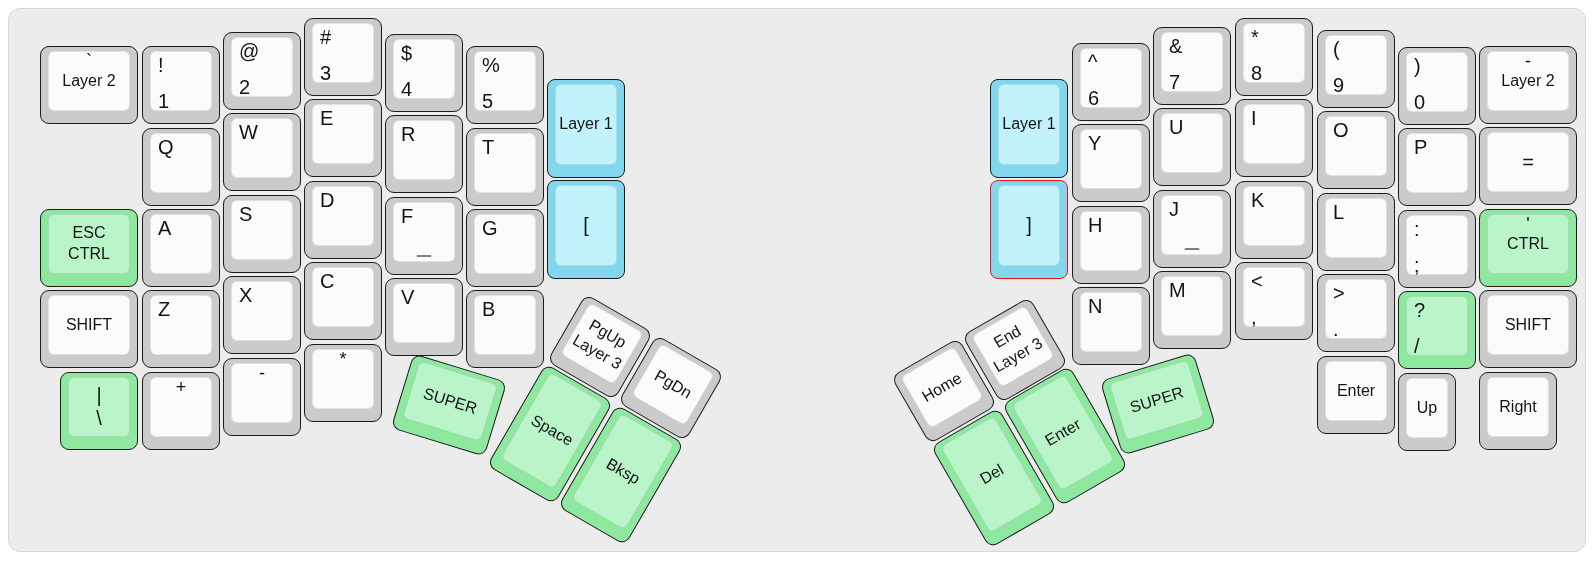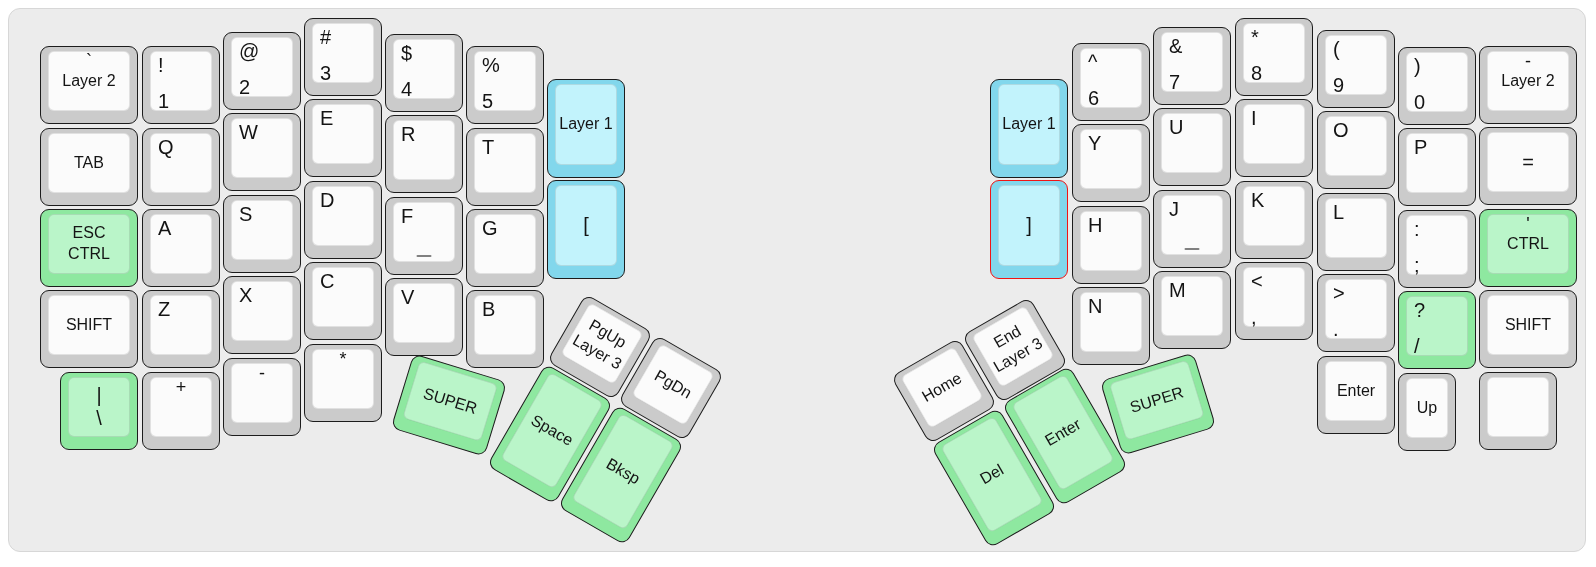--- a/index.html
+++ b/index.html
@@ -28,21 +28,21 @@
   .key{
     position:absolute;box-sizing:border-box;
     border:1.5px solid var(--key-border);
     border-radius:9px;
     transform-origin:50% 50%;
   }
   .key.plain{background:var(--plain-base);}
   .key.plain .inner{background:var(--plain-top);}
   .key.mod{background:var(--mod-base);}
   .key.mod .inner{background:var(--mod-top);}
-  .key.layer{background:var(--layer-base);}
+  .key.layer{background:var(--layer-base);border-radius:8px;}
   .key.layer .inner{background:var(--layer-top);}
   .key.outline-red{border-color:var(--red);}
   .inner{
     position:absolute;left:7px;right:7px;top:4px;bottom:12px;
     border-radius:6px;border:1px solid rgba(0,0,0,0.10);
   }
   .lab{position:absolute;white-space:pre;}
   .tl{left:15px;top:7px;font-size:20px;}
   .ll{left:15px;top:43px;font-size:20px;}
   .tc{left:0;right:0;top:4px;text-align:center;font-size:18px;}
@@ -62,26 +62,20 @@
 
 <div class="board"></div>
 <div class="keys-layer">
     <div class="key plain" style="left: 40px; top: 46px; width: 98px; height: 78px;">
       <div class="inner"></div>
       <span class="lab tc">`</span>
       <div class="ctr">
         <div>Layer 2</div>
       </div>
     </div>
-    <div class="key plain" style="left: 40px; top: 128px; width: 98px; height: 78px;">
-      <div class="inner"></div>
-      <div class="ctr">
-        <div>TAB</div>
-      </div>
-    </div>
     <div class="key mod" style="left: 40px; top: 209px; width: 98px; height: 78px;">
       <div class="inner"></div>
       <div class="ctr">
         <div>ESC</div>
         <div>CTRL</div>
       </div>
     </div>
     <div class="key plain" style="left: 40px; top: 290px; width: 98px; height: 78px;">
       <div class="inner"></div>
       <div class="ctr">
@@ -371,20 +365,23 @@
       </div>
     </div>
     <div class="key plain" style="left: 1479px; top: 290px; width: 98px; height: 78px;">
       <div class="inner"></div>
       <div class="ctr">
         <div>SHIFT</div>
       </div>
     </div>
     <div class="key plain" style="left: 1479px; top: 372px; width: 78px; height: 78px;">
       <div class="inner"></div>
+      <div class="ctr">
+        <div>Right</div>
+      </div>
     </div>
     <div class="key plain" style="left: 905px; top: 352px; width: 78px; height: 78px; transform: rotate(-30deg);">
       <div class="inner"></div>
       <div class="ctr">
         <div>Home</div>
       </div>
     </div>
     <div class="key plain" style="left: 976px; top: 311px; width: 78px; height: 78px; transform: rotate(-30deg);">
       <div class="inner"></div>
       <div class="ctr">

